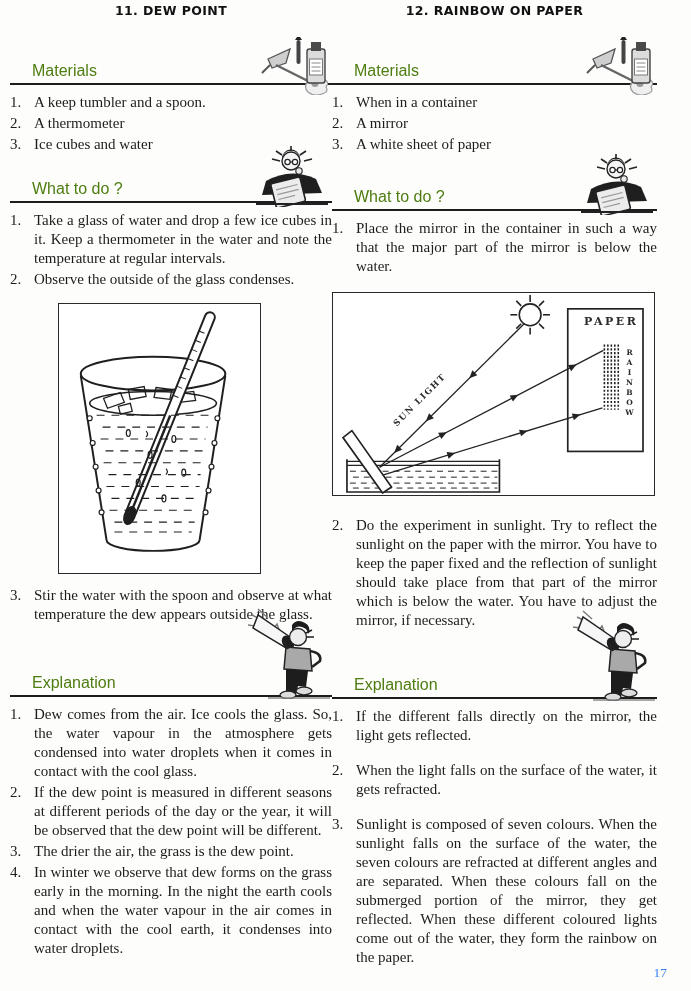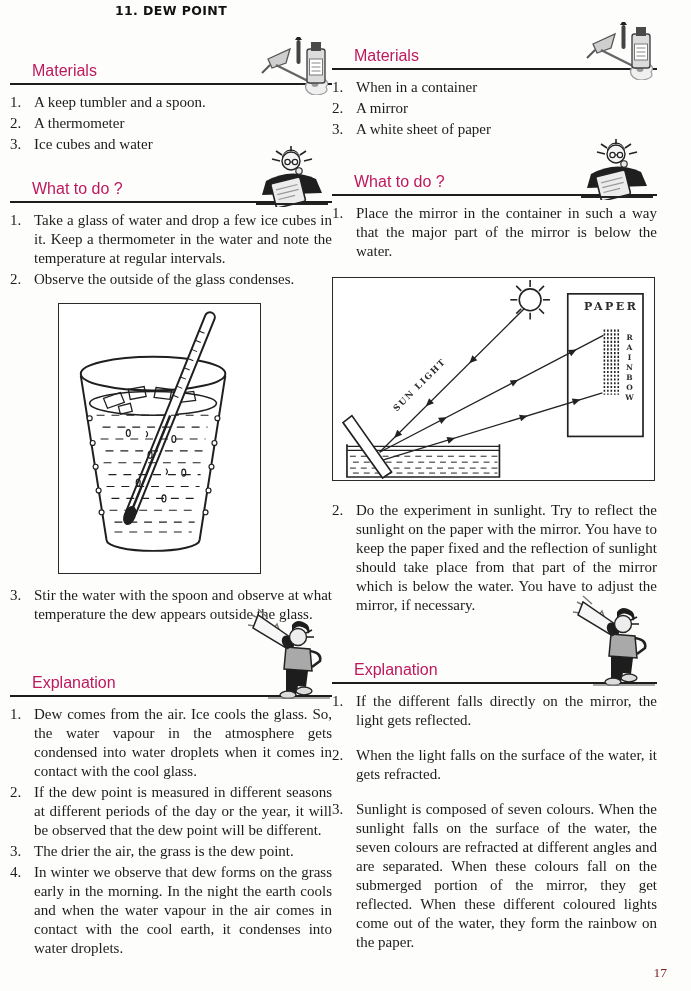--- a/index.html
+++ b/index.html
@@ -15,21 +15,21 @@
 
   .chapter-title {
     text-align:center; font-family:"DejaVu Sans", sans-serif;
     font-weight:bold; font-size:12.5px; letter-spacing:0.4px; color:#111;
   }
 
   .section-head {
     position:relative; border-bottom:2.5px solid #1d1d1d; padding:0 0 3px 22px;
   }
   .section-head .head-label {
-    font-family:"Liberation Sans", sans-serif; font-size:16px; color:#be185d;
+    font-family:"Liberation Sans", sans-serif; font-size:16px; color:#4d7c0f;
   }
   .icon-wrap { position:absolute; line-height:0; }
   .materials-head .icon-wrap { right:0; bottom:-12px; }
   .whattodo-head .icon-wrap { right:2px; bottom:-6px; }
   .explain-head .icon-wrap { right:0; bottom:-4px; }
 
   .num-list { margin-top:8px; }
   .li { display:flex; font-size:15px; line-height:19px; margin-bottom:2px; }
   .li .num { flex:0 0 24px; }
   .li .txt { flex:1; text-align:justify; }
@@ -49,21 +49,21 @@
     position:absolute; font-family:"DejaVu Serif", serif; font-weight:bold;
     color:#2b2b2b; white-space:nowrap;
   }
   .lbl-paper   { left:251px; top:22px;  font-size:11px; letter-spacing:2.5px; }
   .lbl-rainbow { left:292px; top:55px;  font-size:7.5px; letter-spacing:1px;
                  writing-mode:vertical-rl; text-orientation:upright; height:70px; }
   .lbl-sunlight{ left:58px;  top:128px; font-size:8.5px; letter-spacing:1.6px;
                  transform:rotate(-45deg); transform-origin:0 0; }
 
   .page-number {
-    position:absolute; right:24px; bottom:10px; font-size:13.5px; color:#7f1d1d;
+    position:absolute; right:24px; bottom:10px; font-size:13.5px; color:#3b82f6;
   }
 </style>
 </head>
 <body>
 
 <div class="page">
   <div class="cols">
 
     <div class="col">
       <div class="chapter-title">11. DEW POINT</div>
@@ -270,20 +270,21 @@
           </div>
 
           <div class="li">
             <span class="num">4.</span>
             <span class="txt">In winter we observe that dew forms on the grass early in the morning. In the night the earth cools and when the water vapour in the air comes in contact with the cool earth, it condenses into water droplets.</span>
           </div>
         </div>
     </div>
 
     <div class="col right-col">
+      <div class="chapter-title">12. RAINBOW ON PAPER</div>
 
       <div class="section-head materials-head mt-materials">
         <span class="head-label">Materials</span>
         <span class="icon-wrap">
           <svg width="72" height="58" viewBox="0 0 72 58">
             <path d="M48,44 q8,-6 16,-2 q6,3 2,8 q3,5 -4,7 q-8,3 -14,-2 q-5,-5 0,-11z" fill="#efefef" stroke="#9a9a9a" stroke-width="1.2"></path>
             <polygon points="8,22 30,12 26,26 12,31" fill="#cfcfcf" stroke="#555" stroke-width="1.3"></polygon>
             <line x1="10" y1="28" x2="2" y2="36" stroke="#555" stroke-width="2"></line>
             <rect x="36.5" y="3" width="4" height="24" rx="2" fill="#444"></rect>
             <path d="M35,3 l7,0 l-2,-3 l-3,0 z" fill="#222"></path>

